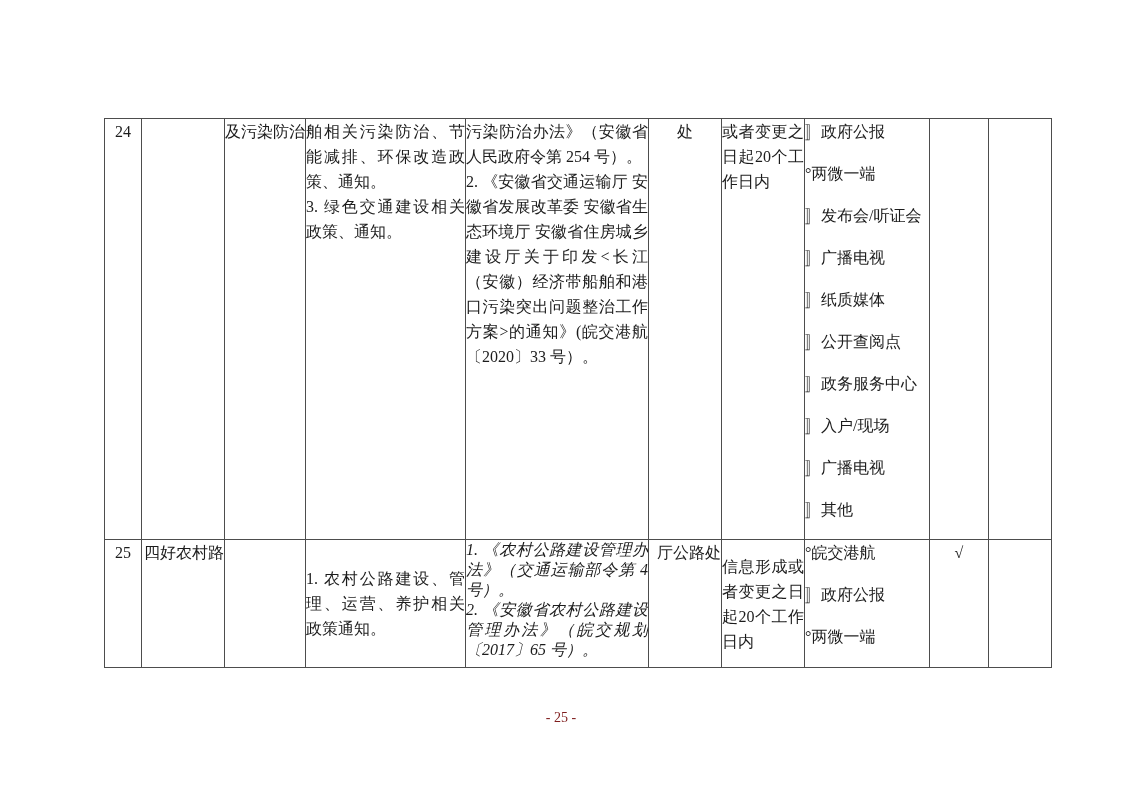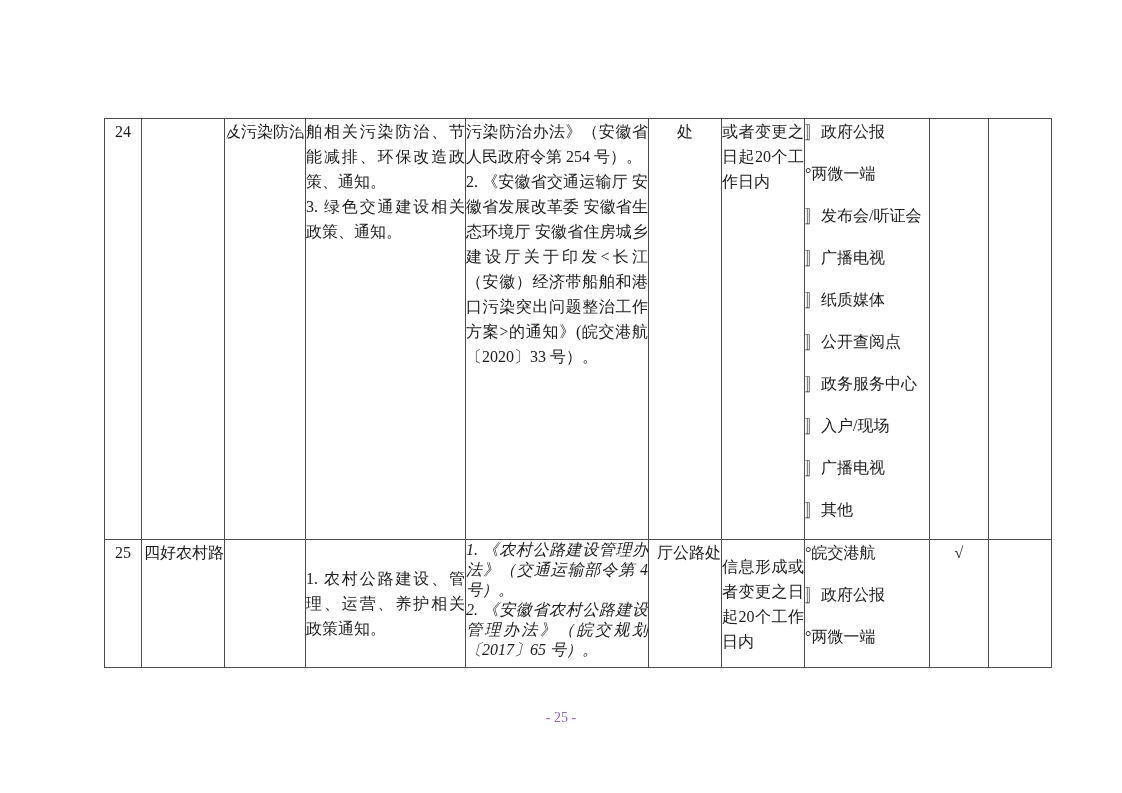--- a/index.html
+++ b/index.html
@@ -23,37 +23,37 @@
     font-size: 16px;
     line-height: 25px;
     vertical-align: top;
     overflow: hidden;
   }
   tr.r24 td { height: 418px; }
   tr.r25 td { height: 127px; }
 
   td.c-seq   { text-align: center; vertical-align: middle; }
   td.c-name  { text-align: right; vertical-align: middle; padding: 0 6px; }
-  td.c-cat   { text-align: center; vertical-align: top; padding: 1px 6px; border-radius: 24px; }
+  td.c-cat   { text-align: center; vertical-align: top; padding: 1px 6px; }
   td.c-content { text-align: justify; text-justify: inter-ideograph; padding: 1px 6px; white-space: pre-line; }
   td.c-basis   { text-align: justify; text-justify: inter-ideograph; padding: 1px 7px; white-space: pre-line; }
   td.c-basis.lh20 { line-height: 20px; font-style: italic; }
   td.c-dept-top { text-align: center; vertical-align: top; padding-top: 2px; }
   td.c-dept-mid { text-align: right; vertical-align: middle; padding: 0 6px; }
   td.c-time  { text-align: justify; text-justify: inter-ideograph; padding: 1px 9px; line-height: 22px; }
   td.c-time.mid { vertical-align: middle; }
   td.c-channels { vertical-align: top; padding: 11px 0 0 6px; }
   .chan { line-height: 25px; margin-bottom: 17px; white-space: nowrap; }
   .chan .mark { display: inline-block; }
   td.c-check { text-align: center; vertical-align: middle; font-size: 17px; }
   td.c-note  { text-align: center; vertical-align: middle; }
 
   .footer {
     position: absolute; left: 0; right: 0; top: 710px;
-    text-align: center; font-size: 14px; color: #8b5cf6;
+    text-align: center; font-size: 14px; color: #7f1d1d;
   }
 </style>
 </head>
 <body>
 
 <div class="sheet">
 
   <table class="doc-table">
     <colgroup>
       <col style="width:37px">

